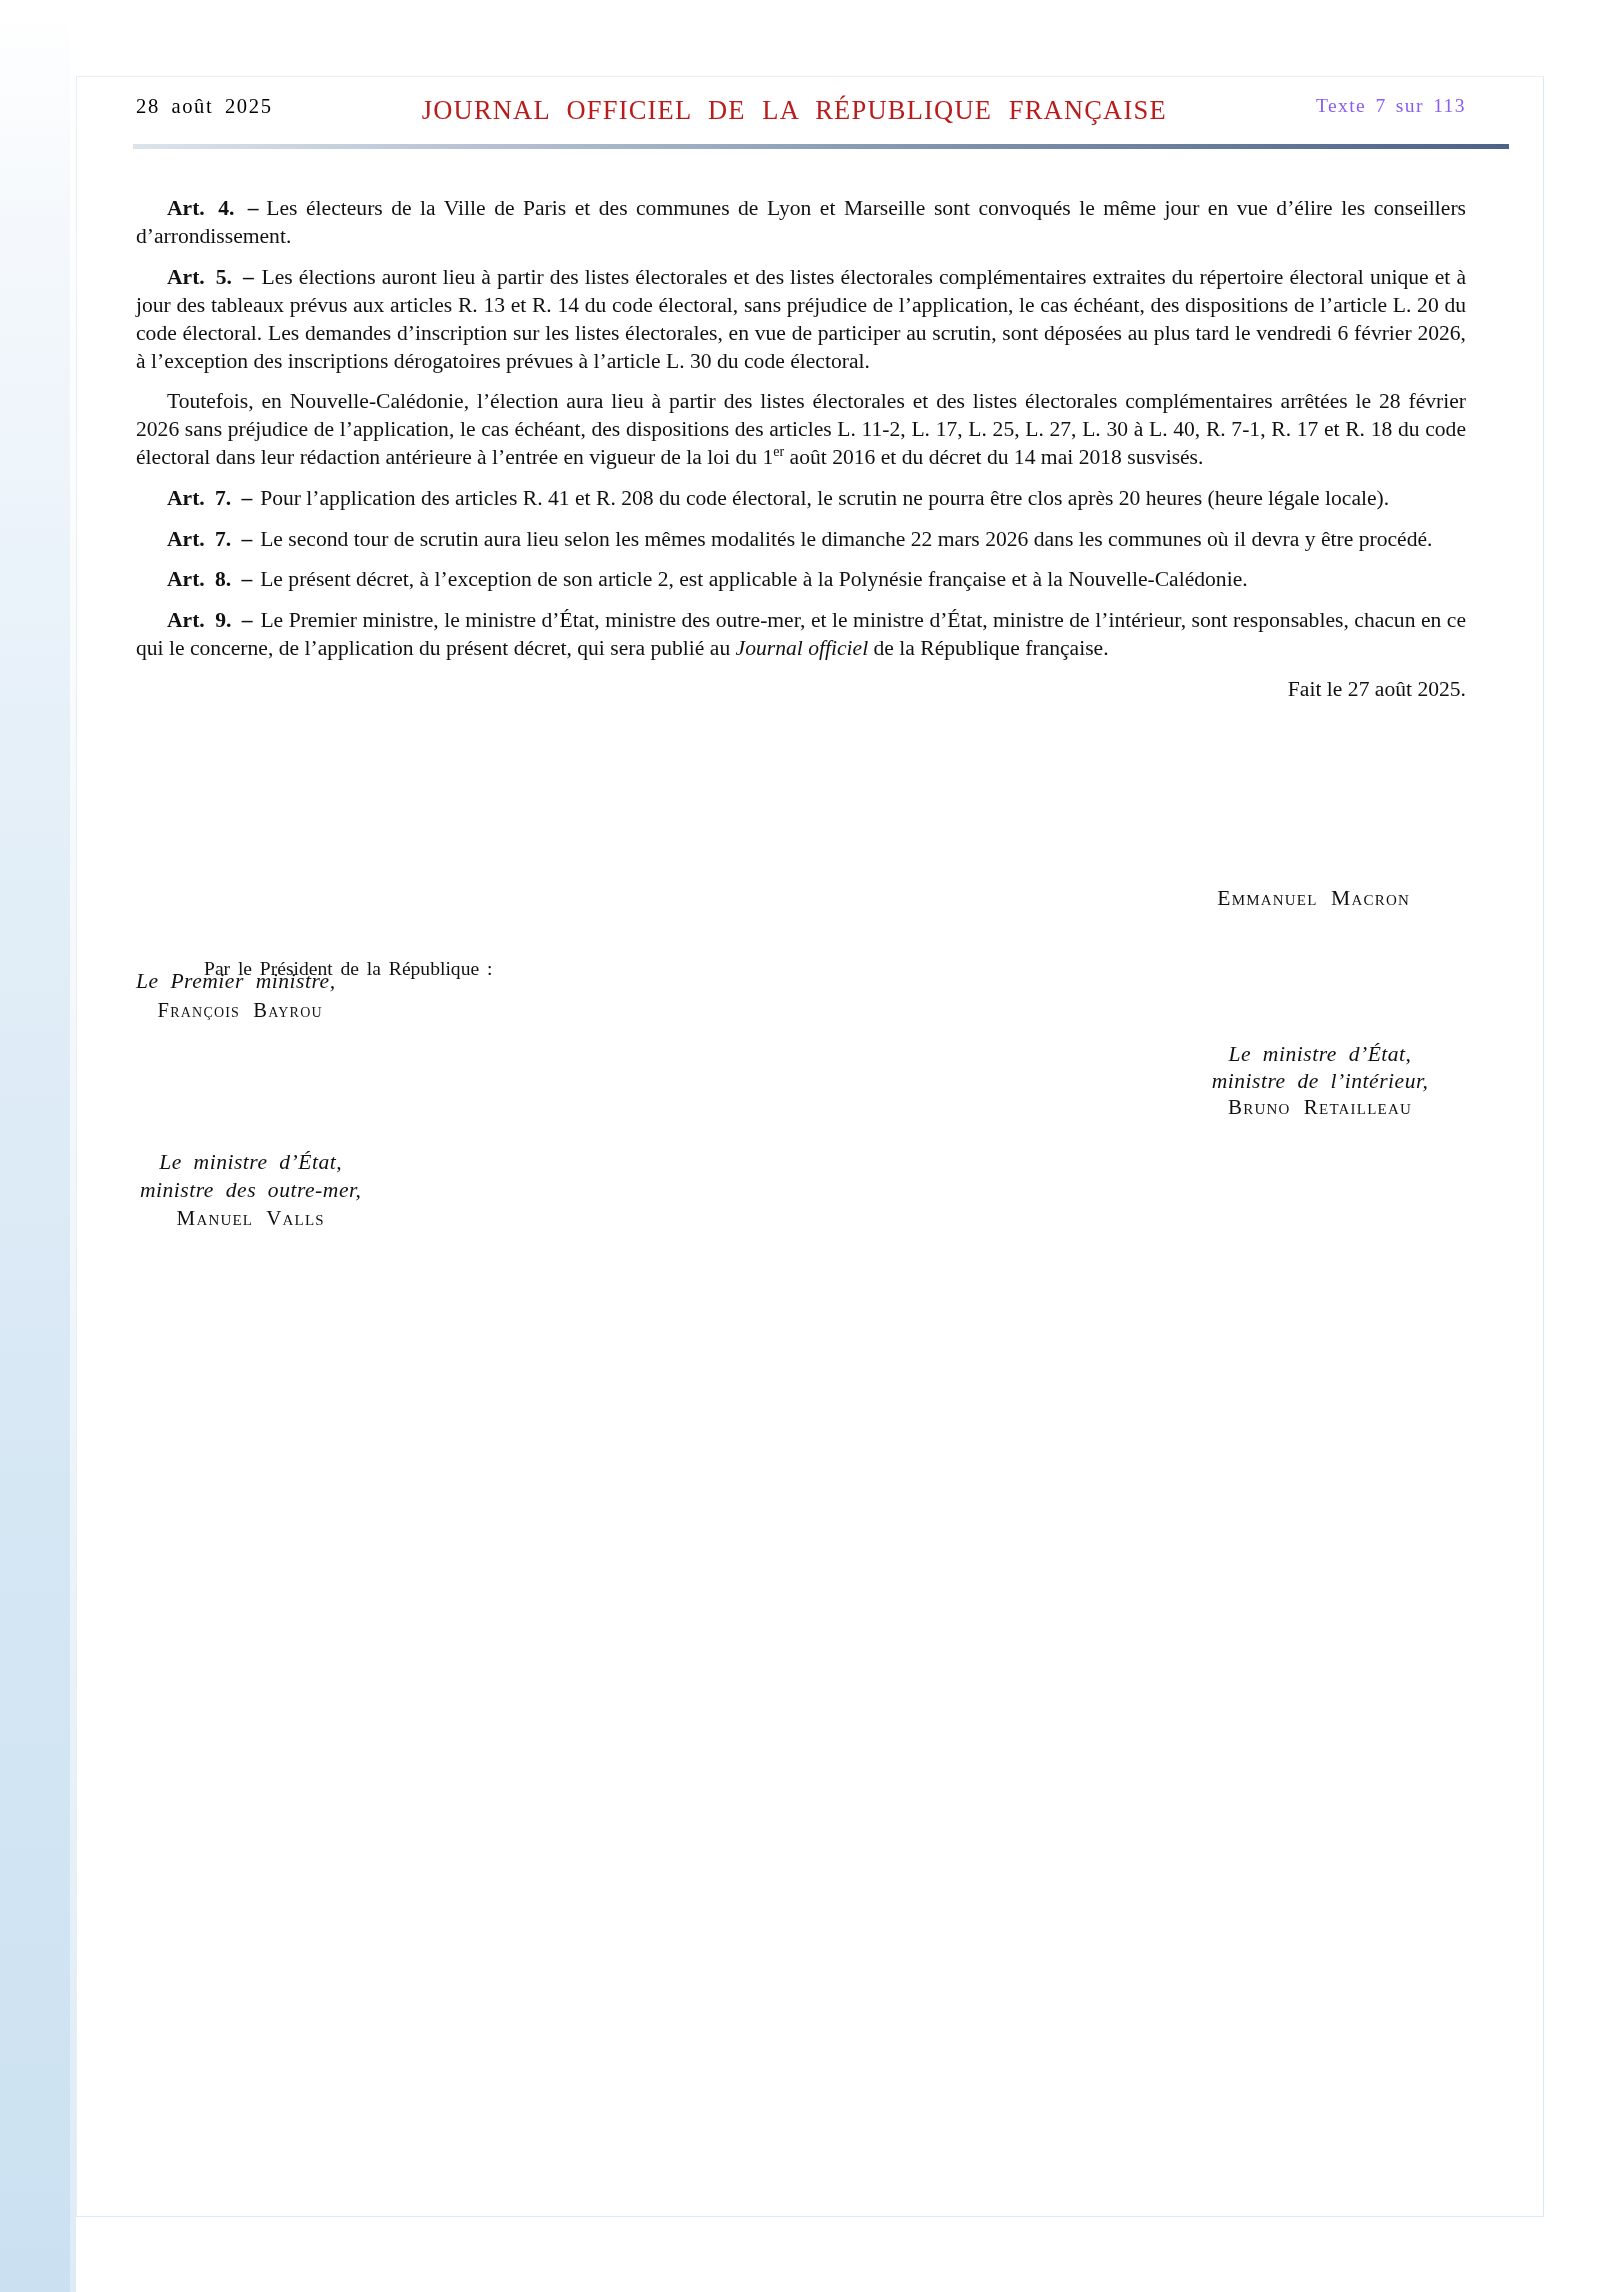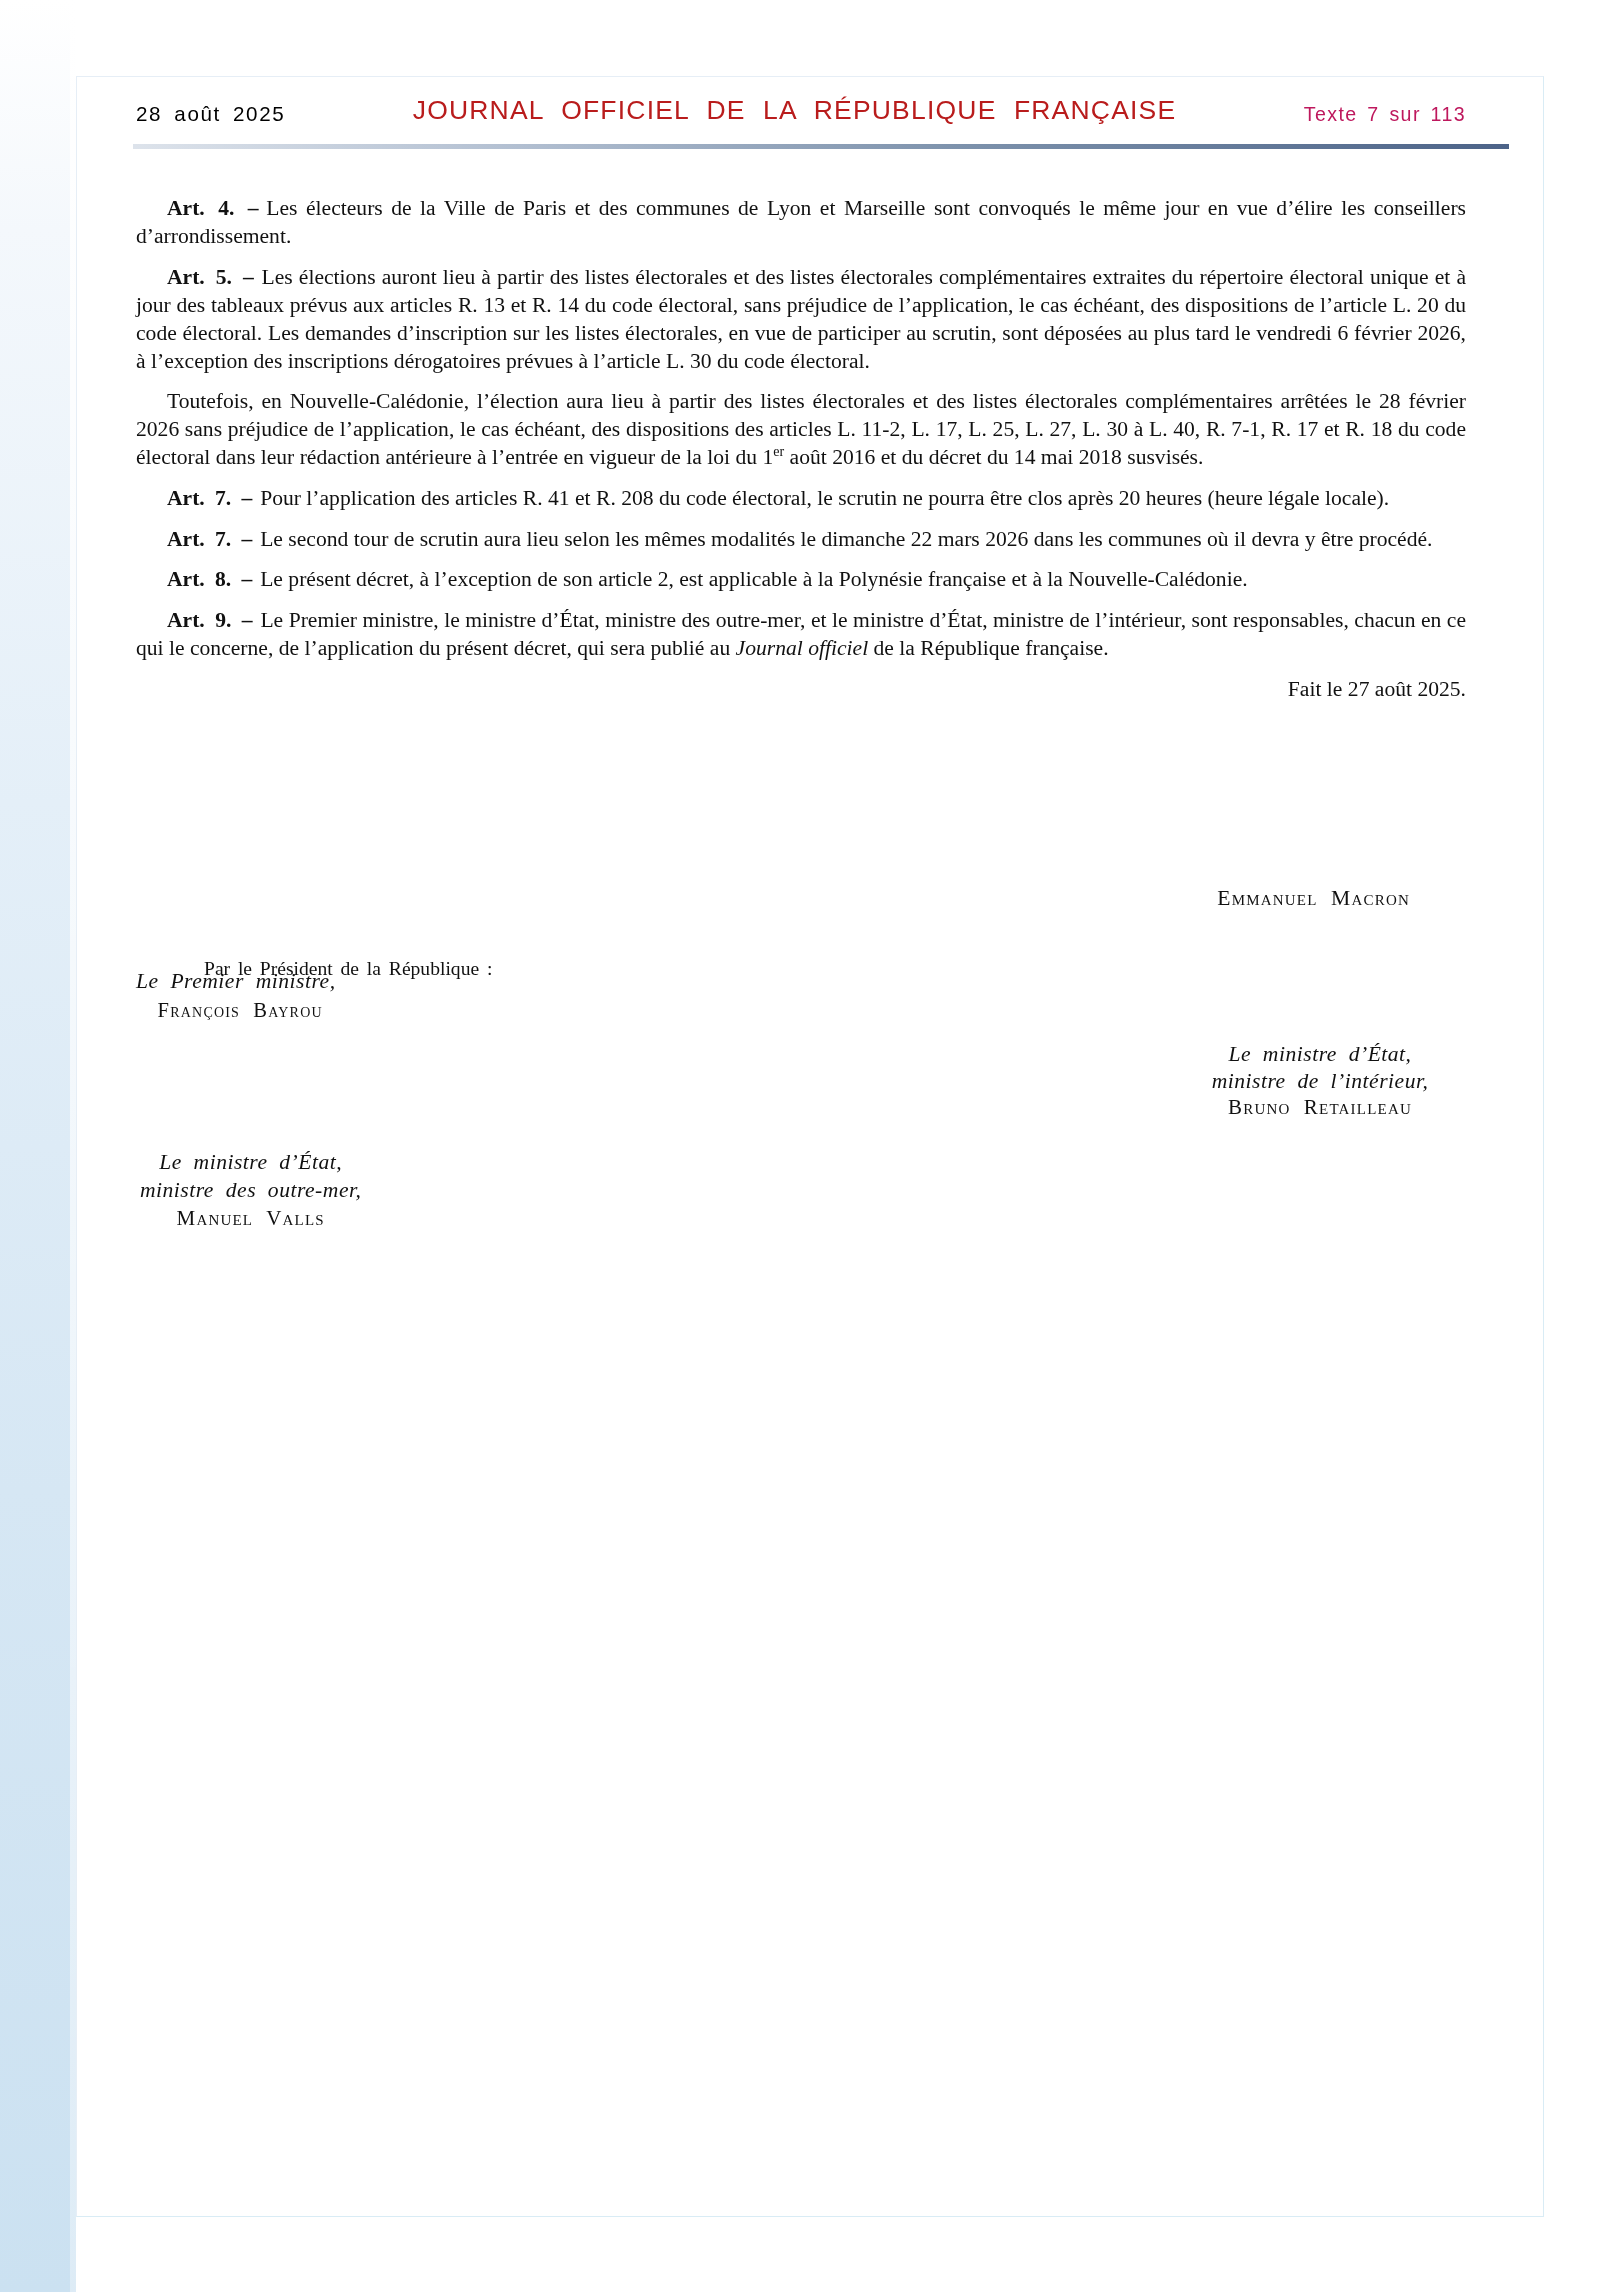--- a/index.html
+++ b/index.html
@@ -36,22 +36,22 @@
     border-left: 1px solid #e6eef6;
     border-right: 1px solid #d9ecf5;
     border-bottom: 1px solid #d9ecf5;
     box-sizing: border-box;
   }
   
   .hdr {
     position: absolute;
     top: 17.6px; left: 59px; right: 77px;
     display: flex;
-    align-items: flex-end;
-    font-family: Liberation Sans, sans-serif;
+    align-items: flex-start;
+    font-family: Liberation Serif, serif;
   }
   .hdr-date {
     font-size: 20.6px;
     letter-spacing: 1.6px;
     word-spacing: 4.9px;
     color: #000000;
     white-space: nowrap;
   }
   .hdr-title {
     flex: 1;
@@ -59,21 +59,21 @@
     font-size: 26.5px;
     letter-spacing: 1.2px;
     word-spacing: 8.8px;
     color: #b91c1c;
     white-space: nowrap;
   }
   .hdr-ref {
     font-size: 19.6px;
     letter-spacing: 1.4px;
     word-spacing: 2.9px;
-    color: #be185d;
+    color: #8b5cf6;
     white-space: nowrap;
   }
   
   .rule {
     position: absolute;
     top: 67px; left: 56px; right: 34px;
     height: 4.9px;
     background: linear-gradient(90deg, #dde3eb 0%, #b2bfd1 28%, #7d92ac 60%, #4c6388 100%);
   }
   

